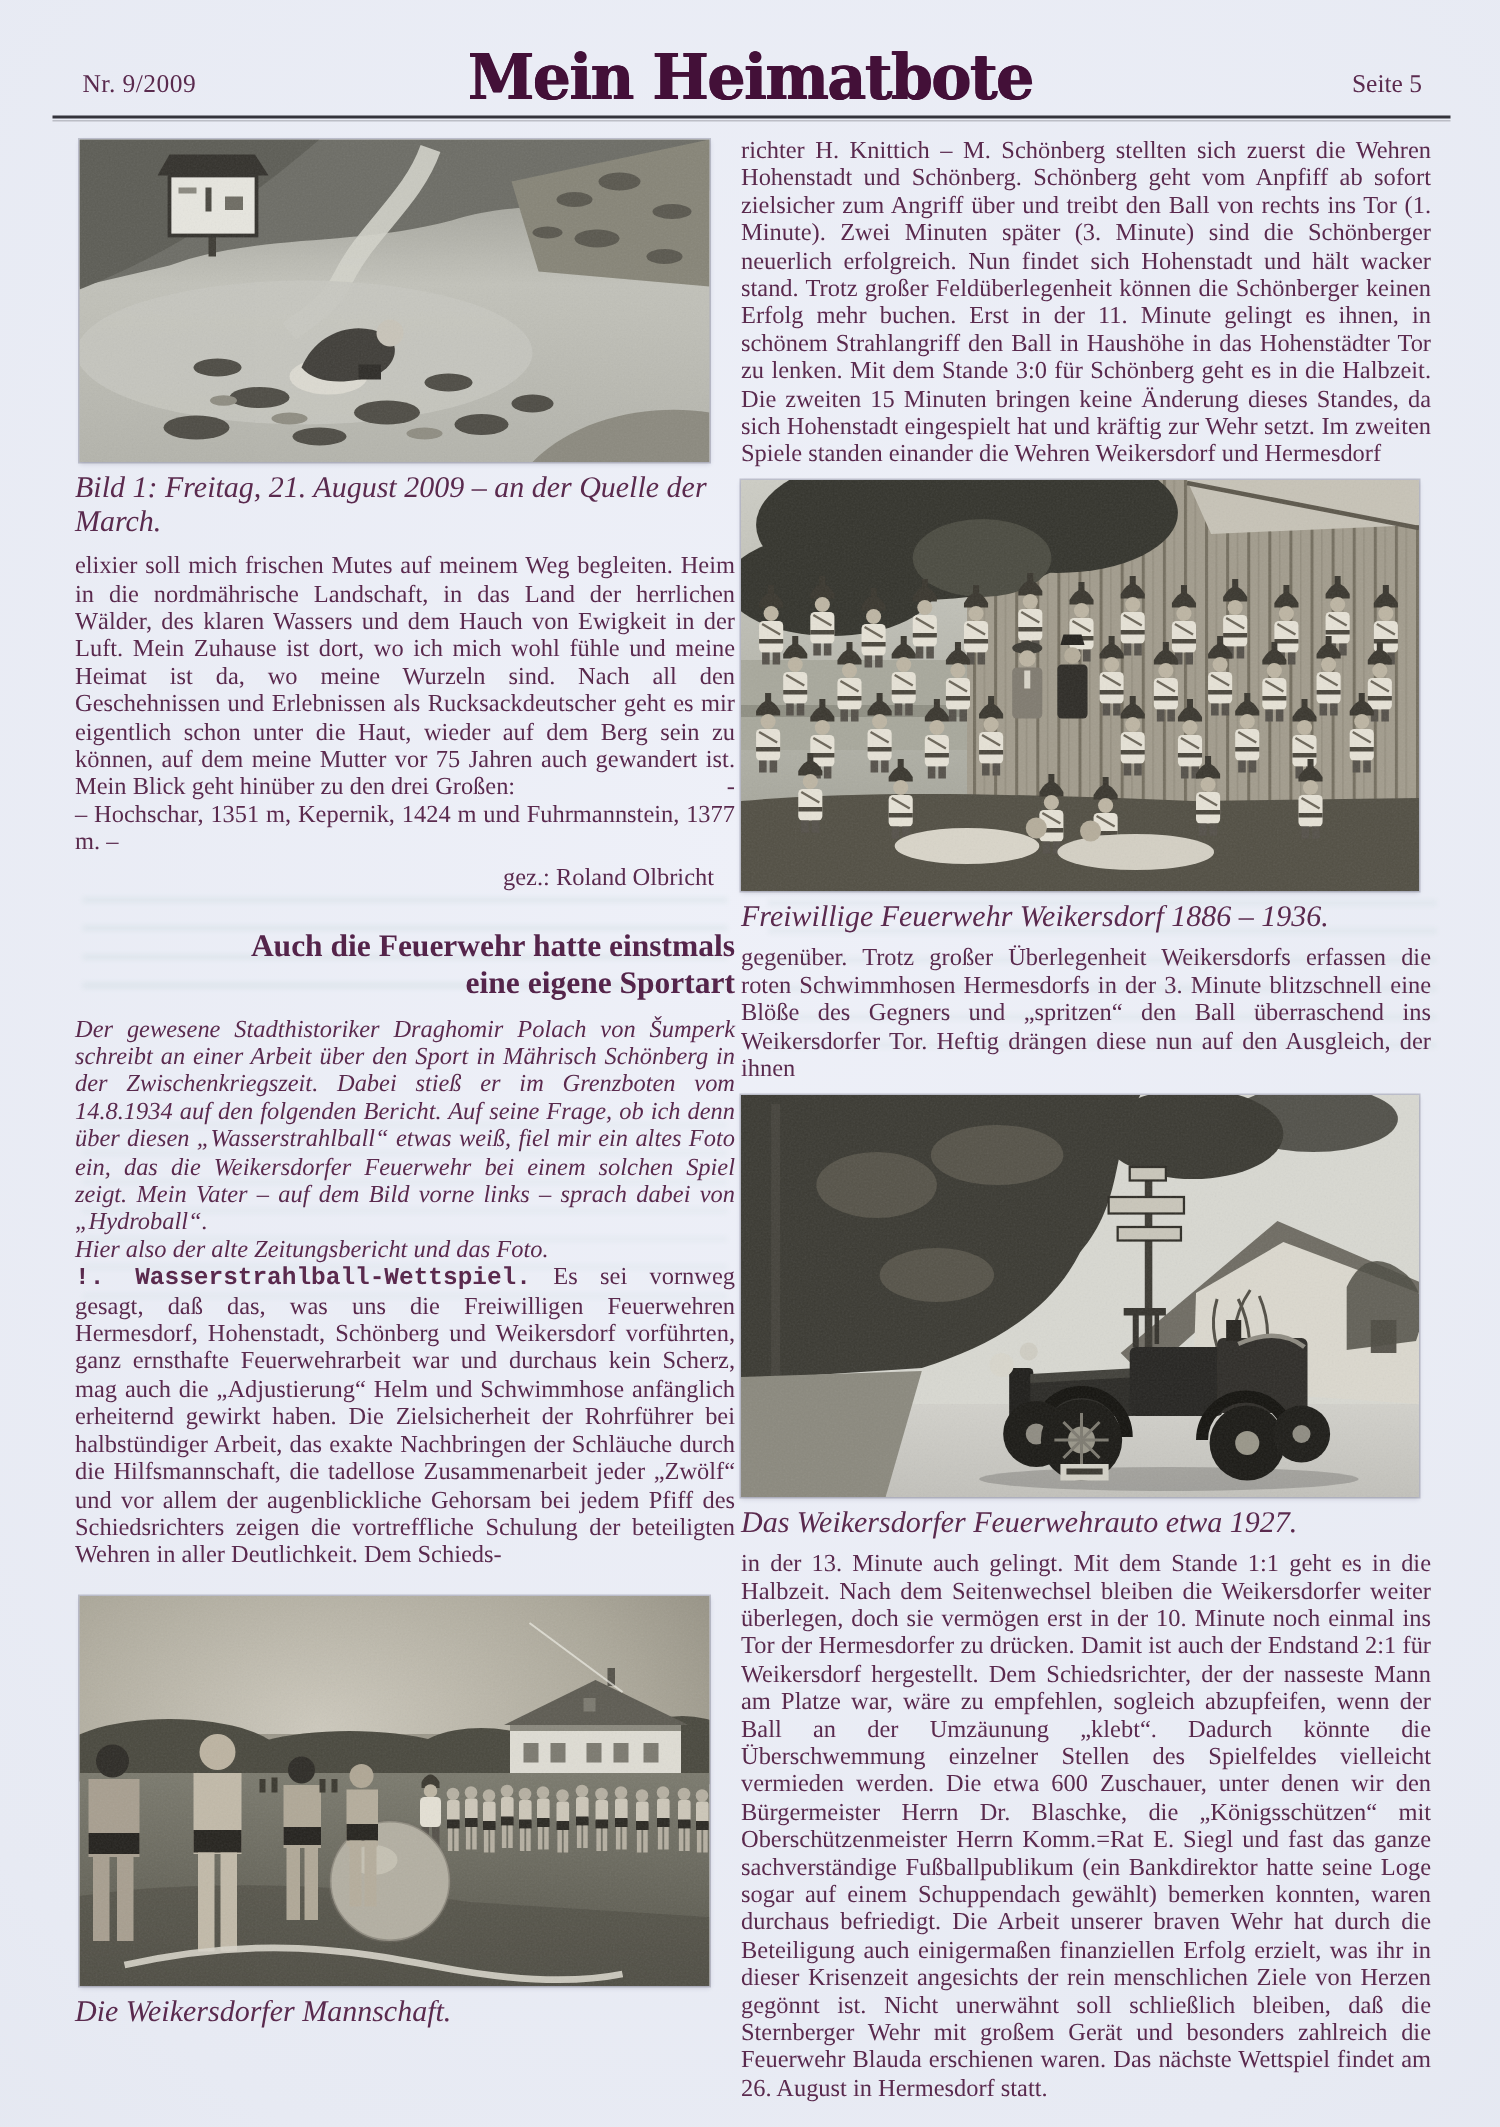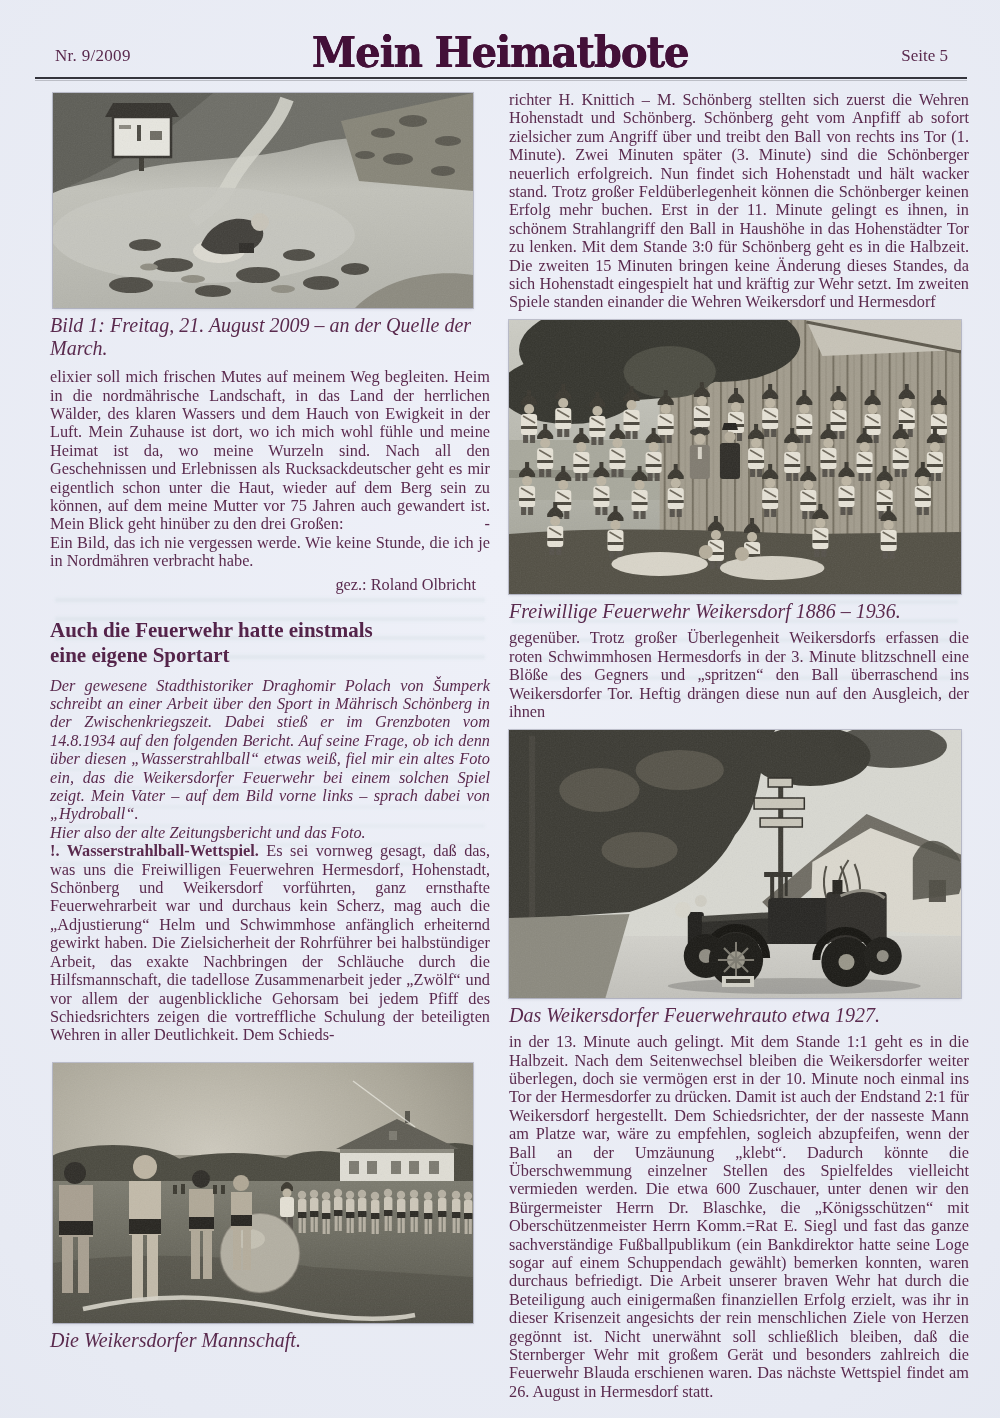--- a/index.html
+++ b/index.html
@@ -22,29 +22,29 @@
     color:#431038; letter-spacing:-1px;
     text-shadow:.6px 0 0 #431038, 0 .4px 0 #431038;
     transform:scaleY(1.05);
   }
   .head-rule{ position:absolute; left:35px; top:77px; width:932px; height:2px; background:#34343c; }
   .head-rule::after{ content:""; position:absolute; left:0; top:3px; width:100%; height:1px; background:rgba(52,52,60,.25); }
 
   
   .col{ position:absolute; font-size:16.3px; line-height:1.13; text-align:justify; }
   .col-left{ left:50px; top:93px; width:440px; }
-  .col-right{ left:509px; top:91px; width:460px; }
+  .col-right{ left:494px; top:91px; width:460px; }
 
   p.body{ text-align:justify; }
   .caption{ font-style:italic; margin-top:6px; font-size:20px; text-align:left; }
   .signature{ text-align:right; padding-right:14px; margin-top:5px; }
   .ps{ margin-top:13px; }
-  .lead{ font-weight:700; }
+  .lead{ font-weight:700;font-family:Liberation Mono, monospace; }
   .article-heading{
-    margin-top:24px; text-align:left; font-weight:700; font-size:21px; line-height:1.18;
+    margin-top:24px; text-align:right; font-weight:700; font-size:21px; line-height:1.18;
     color:#54244a;
   }
   .intro{ font-style:italic; margin-top:9px; }
   .trail-dash{ float:right; }
 
   
   .photo{
     position:relative; overflow:hidden;
     box-shadow:0 0 0 1px rgba(80,80,100,.28), 0 1px 3px rgba(60,60,90,.18);
     background:#b9b9b2;
@@ -136,21 +136,21 @@
           <rect x="97" y="38" width="12" height="9" fill="#6e6c63"></rect>
           <rect x="66" y="32" width="12" height="4" fill="#8a887f"></rect>
         </g>
         <path d="M302,215 C332,185 380,176 420,182 V215 Z" fill="#8c8a7f"></path>
         <rect width="420" height="215" filter="url(#p1n)" opacity="0.10"></rect>
       </svg>
     </div>
     <div class="caption">Bild 1: Freitag, 21. August 2009 – an der Quelle der March.</div>
 
     <p class="body" style="margin-top:9px"><span>elixier soll mich frischen Mutes auf meinem Weg begleiten. Heim in die nordmährische Landschaft, in das Land der herrlichen Wälder, des klaren Wassers und dem Hauch von Ewigkeit in der Luft. Mein Zuhause ist dort, wo ich mich wohl fühle und meine Heimat ist da, wo meine Wurzeln sind. Nach all den Geschehnissen und Erlebnissen als Rucksackdeutscher geht es mir eigentlich schon unter die Haut, wieder auf dem Berg sein zu können, auf dem meine Mutter vor 75 Jahren auch gewandert ist. Mein Blick geht hinüber zu den drei Großen:</span> <span class="trail-dash">-</span></p>
-    <p class="body">Ein Bild, das ich nie vergessen werde. Wie keine Stunde, die ich je in Nordmähren verbracht habe.</p>
+    <p class="body">– Hochschar, 1351 m, Kepernik, 1424 m und Fuhrmannstein, 1377 m. –</p>
     <div class="signature">gez.: Roland Olbricht</div>
 
     <h2 class="article-heading">
       <span>Auch die Feuerwehr hatte einstmals</span><br>
       <span>eine eigene Sportart</span>
     </h2>
 
     <p class="body intro">Der gewesene Stadthistoriker Draghomir Polach von Šumperk schreibt an einer Arbeit über den Sport in Mährisch Schönberg in der Zwischenkriegszeit. Dabei stieß er im Grenzboten vom 14.8.1934 auf den folgenden Bericht. Auf seine Frage, ob ich denn über diesen „Wasserstrahlball“ etwas weiß, fiel mir ein altes Foto ein, das die Weikersdorfer Feuerwehr bei einem solchen Spiel zeigt. Mein Vater – auf dem Bild vorne links – sprach dabei von „Hydroball“.</p>
     <p class="body intro" style="margin-top:0">Hier also der alte Zeitungsbericht und das Foto.</p>
 

